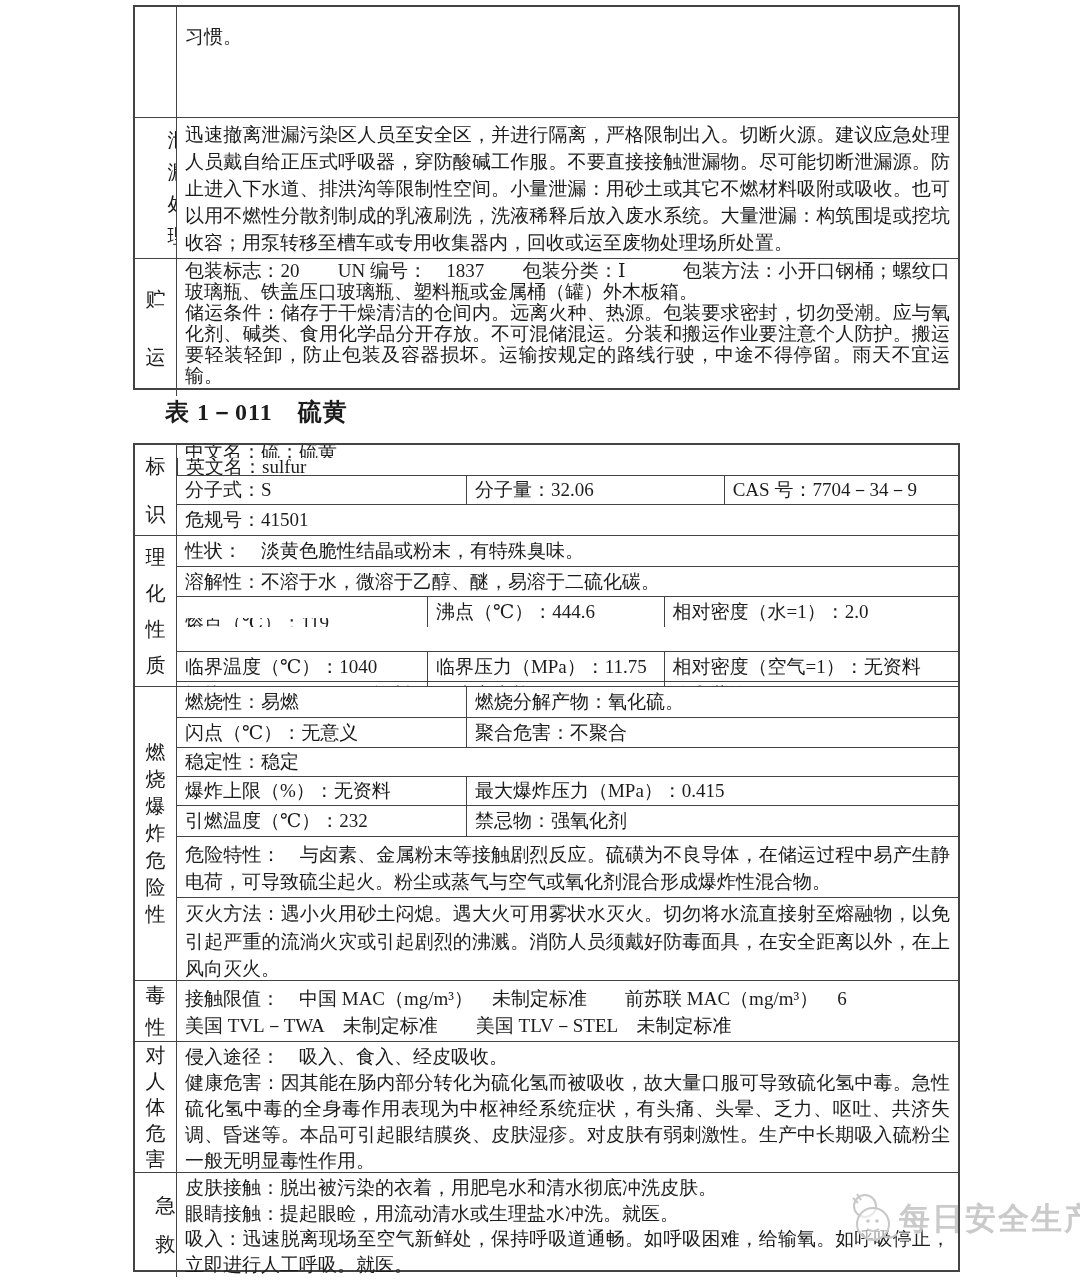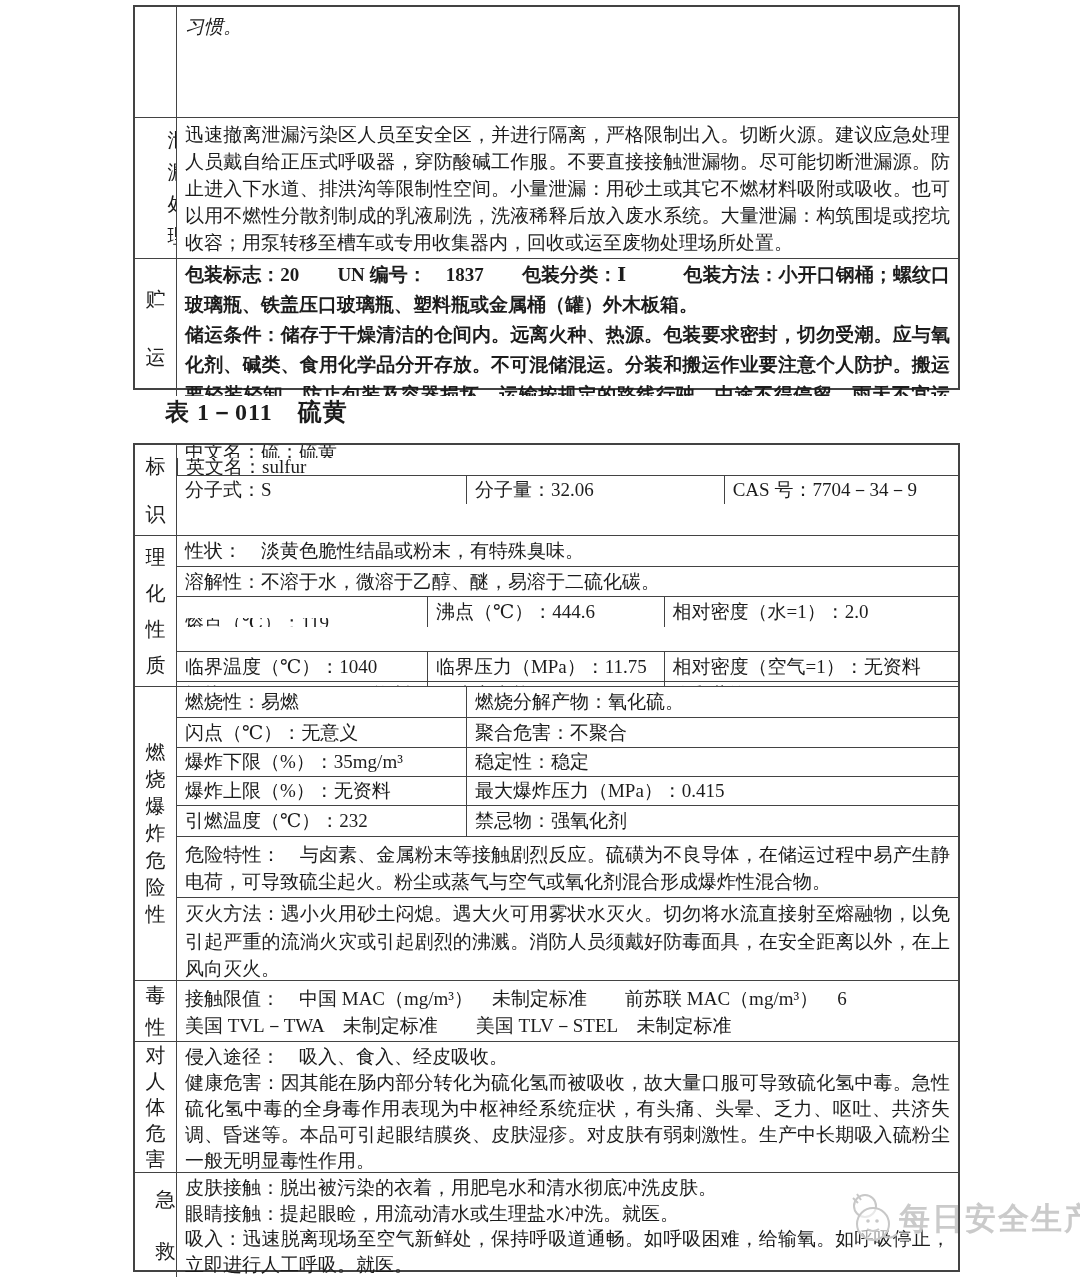--- a/index.html
+++ b/index.html
@@ -35,42 +35,42 @@
     text-align: center;
     font-size: 20px;
   }
   .lh30 { line-height: 32px; margin-left: 44px; }
   .lh58 { line-height: 58px; }
   .lh48 { line-height: 48px; }
   .lh36 { line-height: 36px; }
   .lh27 { line-height: 27px; }
   .lh32 { line-height: 32px; }
   .lh26 { line-height: 26px; }
-  .lh44 { line-height: 52px; margin-left: 20px; }
+  .lh44 { line-height: 39px; margin-left: 20px; }
   .bodycol { flex: 1; display: flex; flex-direction: column; overflow: hidden; }
   .row { display: flex; flex-shrink: 0; overflow: hidden; }
   .row + .row { border-top: 1px solid #434343; }
   .grow { flex-grow: 1; }
   .cell {
     flex: 1;
     display: flex;
     align-items: center;
     padding: 0 8px;
     font-size: 19px;
     white-space: nowrap;
     overflow: hidden;
   }
   .cell + .cell { border-left: 1px solid #434343; }
   .para {
     padding: 2px 8px;
     font-size: 19px;
     line-height: 27px;
     text-align: justify;
   }
-  .para.top { padding-top: 6px; font-style: italic; }
+  .para.top { padding-top: 16px; }
   .title {
     position: absolute;
     left: 165px;
     top: 396px;
     font-size: 24px;
     font-weight: bold;
     letter-spacing: 1px;
   }
   .watermark {
     position: absolute;
@@ -106,21 +106,21 @@
     </div>
     <div class="bodycol">
       <div class="para" style="line-height:27px; padding-top:3px;">迅速撤离泄漏污染区人员至安全区，并进行隔离，严格限制出入。切断火源。建议应急处理人员戴自给正压式呼吸器，穿防酸碱工作服。不要直接接触泄漏物。尽可能切断泄漏源。防止进入下水道、排洪沟等限制性空间。小量泄漏：用砂土或其它不燃材料吸附或吸收。也可以用不燃性分散剂制成的乳液刷洗，洗液稀释后放入废水系统。大量泄漏：构筑围堤或挖坑收容；用泵转移至槽车或专用收集器内，回收或运至废物处理场所处置。</div>
     </div>
   </div>
   <div class="sect" style="height:138px;">
     <div class="hcol">
       <div class="vtxt lh58">贮运</div>
     </div>
     <div class="bodycol">
-      <div class="para" style="line-height:30px; padding-top:1px; padding-bottom:0;font-weight:bold;">
+      <div class="para" style="line-height:21px; padding-top:1px; padding-bottom:0;">
         <span>包装标志：20　　UN 编号：　1837　　包装分类：Ⅰ　　　包装方法：小开口钢桶；螺纹口玻璃瓶、铁盖压口玻璃瓶、塑料瓶或金属桶（罐）外木板箱。</span><br>
         <span>储运条件：储存于干燥清洁的仓间内。远离火种、热源。包装要求密封，切勿受潮。应与氧化剂、碱类、食用化学品分开存放。不可混储混运。分装和搬运作业要注意个人防护。搬运要轻装轻卸，防止包装及容器损坏。运输按规定的路线行驶，中途不得停留。雨天不宜运输。</span>
       </div>
     </div>
   </div>
 </div>
 
 <div class="title">表 1－011　硫黄</div>
 
 <div class="tbl" style="top:443px; height:829px;">
@@ -132,20 +132,23 @@
     <div class="bodycol">
       <div class="row" style="height:30px;flex-direction:column;">
         <div class="cell" style="flex:0 0 43.3%;">中文名：硫；硫黄</div>
         <div class="cell">英文名：sulfur</div>
       </div>
       <div class="row" style="height:29px;">
         <div class="cell" style="flex:0 0 37%;">分子式：S</div>
         <div class="cell" style="flex:0 0 33%;">分子量：32.06</div>
         <div class="cell">CAS 号：7704－34－9</div>
       </div>
+      <div class="row grow">
+        <div class="cell">危规号：41501</div>
+      </div>
     </div>
   </div>
 
   <div class="sect" style="height:151px;">
     <div class="hcol">
       <div class="vtxt lh36">理化性质</div>
     </div>
     <div class="bodycol">
       <div class="row" style="height:30px;">
         <div class="cell">性状：　淡黄色脆性结晶或粉末，有特殊臭味。</div>
@@ -178,21 +181,20 @@
     <div class="bodycol">
       <div class="row" style="height:30px;">
         <div class="cell" style="flex:0 0 37%;">燃烧性：易燃</div>
         <div class="cell">燃烧分解产物：氧化硫。</div>
       </div>
       <div class="row" style="height:30px;">
         <div class="cell" style="flex:0 0 37%;">闪点（℃）：无意义</div>
         <div class="cell">聚合危害：不聚合</div>
       </div>
       <div class="row" style="height:29px;">
-        <div class="cell" style="flex:0 0 37%;">爆炸下限（%）：35mg/m³</div>
         <div class="cell">稳定性：稳定</div>
       </div>
       <div class="row" style="height:29px;">
         <div class="cell" style="flex:0 0 37%;">爆炸上限（%）：无资料</div>
         <div class="cell">最大爆炸压力（MPa）：0.415</div>
       </div>
       <div class="row" style="height:31px;">
         <div class="cell" style="flex:0 0 37%;">引燃温度（℃）：232</div>
         <div class="cell">禁忌物：强氧化剂</div>
       </div>

